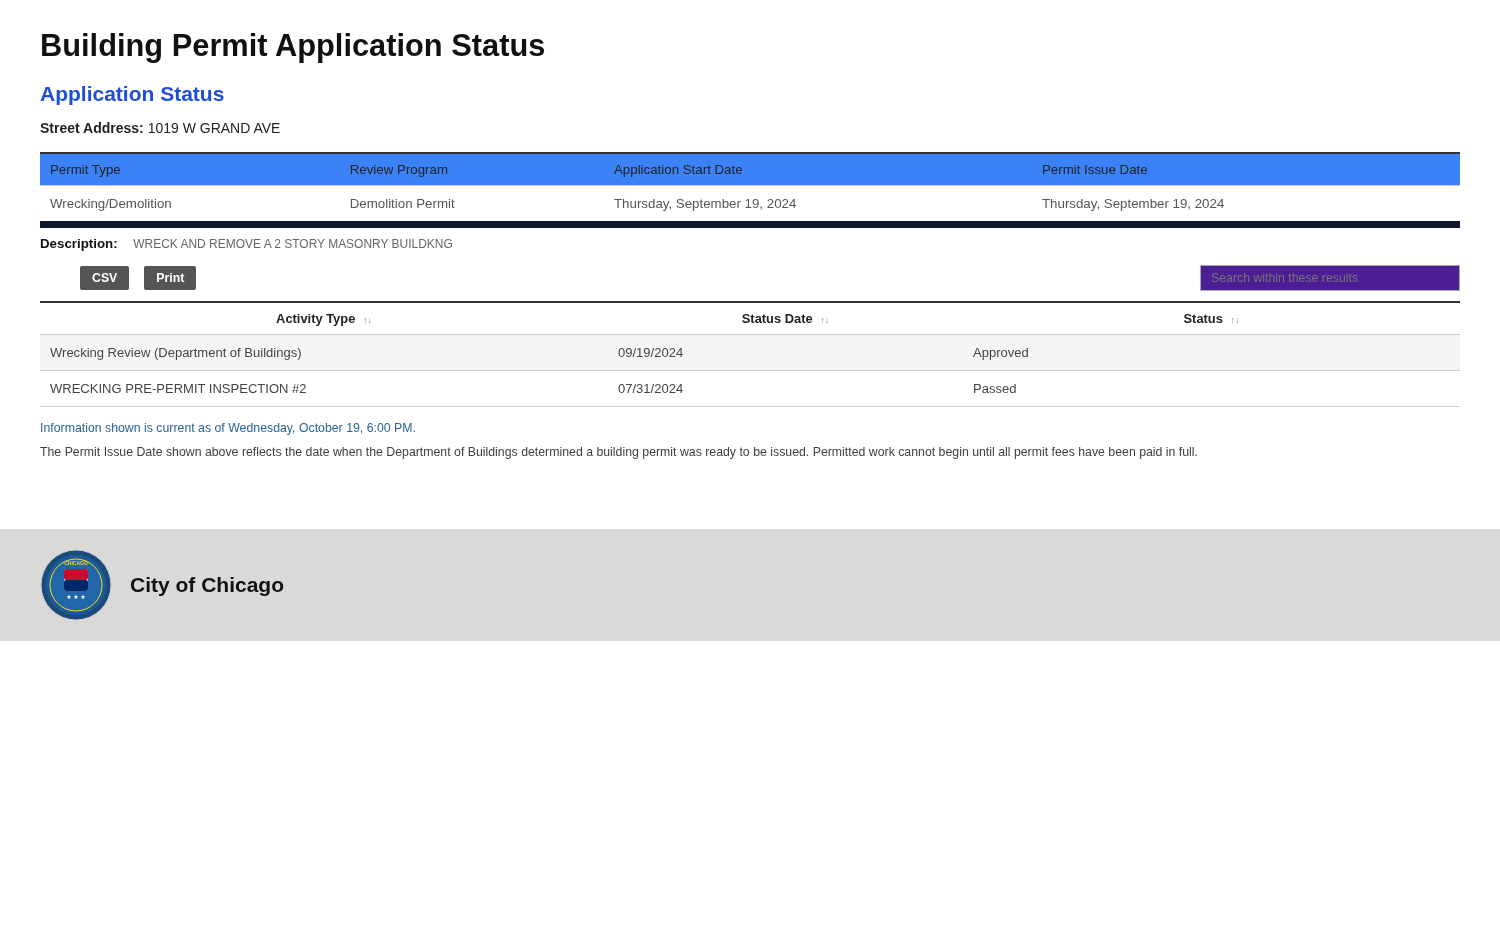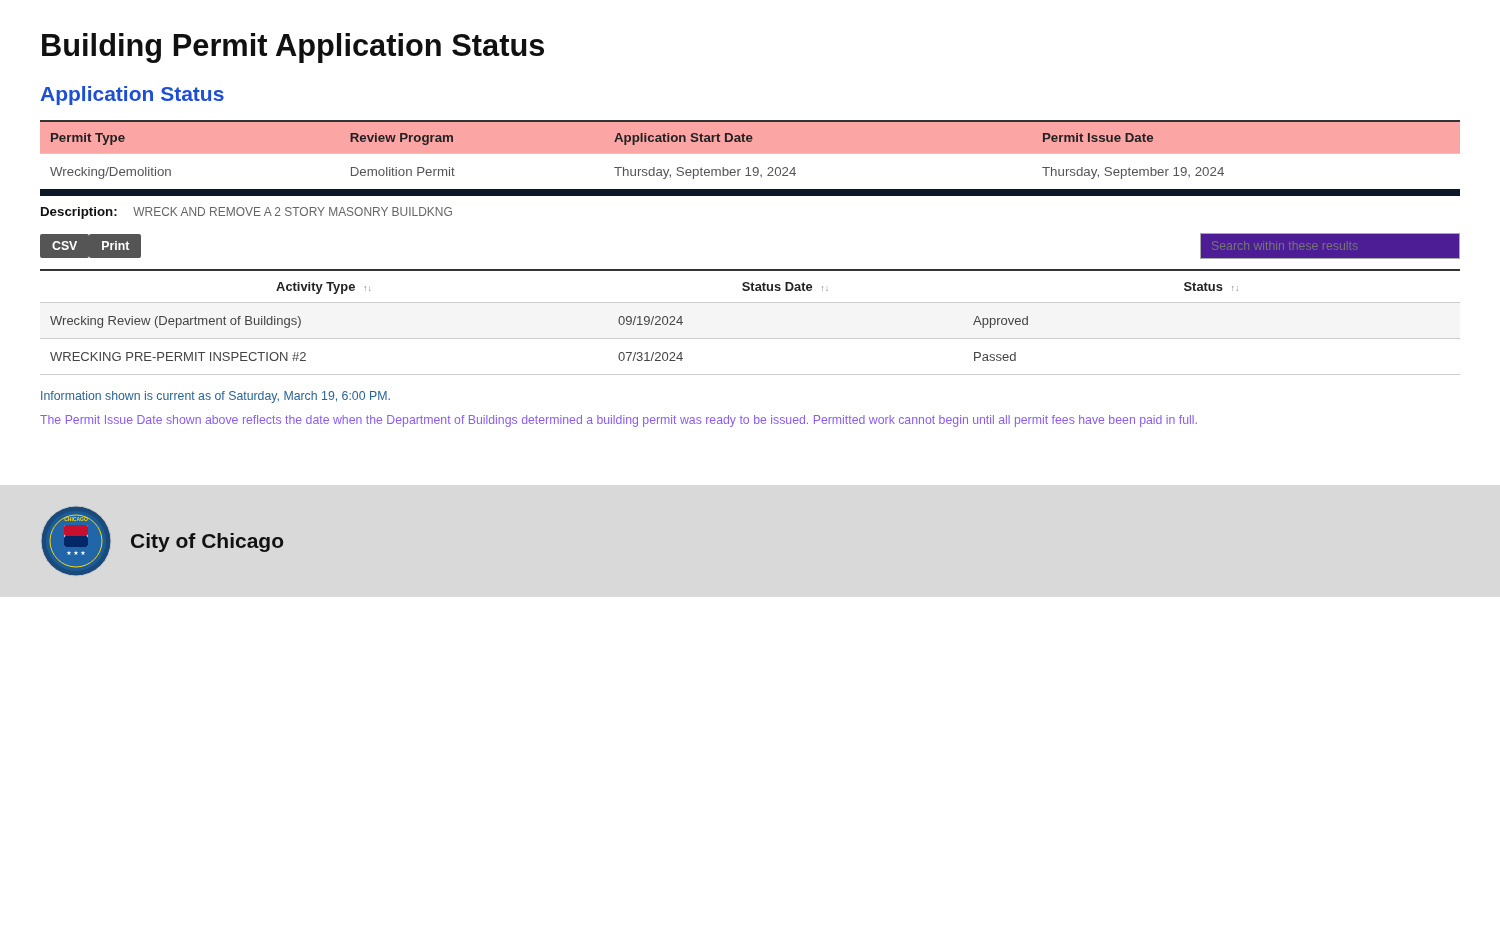--- a/index.html
+++ b/index.html
@@ -34,27 +34,27 @@
     .street-address span {
       font-weight: normal;
     }
     
     .permit-table {
       width: 100%;
       border-collapse: collapse;
       margin-bottom: 0;
     }
     .permit-table th {
-      font-weight: bold;
+      font-weight: normal;
       font-size: 0.95em;
       text-align: left;
       padding: 8px 10px;
       border-top: 2px solid #333;
       border-bottom: 1px solid #ccc;
-      background: #fca5a5;
+      background: #3b82f6;
     }
     .permit-table td {
       padding: 10px 10px;
       border-bottom: 7px solid #0f172a;
       color: #555;
       font-size: 0.95em;
     }
     .description-row {
       padding: 8px 0 14px 0;
       font-size: 0.95em;
@@ -75,21 +75,22 @@
     }
     
     .toolbar {
       display: flex;
       align-items: center;
       justify-content: space-between;
       margin-bottom: 10px;
     }
     .toolbar-left {
       display: flex;
-      gap: 0;
+      gap: 15px;
+      margin-left: 40px;
     }
     .btn-toolbar {
       background: #555;
       color: #fff;
       border: none;
       padding: 5px 12px;
       font-size: 0.88em;
       cursor: pointer;
       font-weight: bold;
       border-radius: 2px;
@@ -137,32 +138,32 @@
       background: #fff;
     }
     .info-text {
       color: #2a6496;
       font-size: 0.88em;
       margin-top: 14px;
       margin-bottom: 8px;
     }
     .disclaimer-text {
       font-size: 0.88em;
-      color: #8b5cf6;
+      color: #404040;
       margin-bottom: 20px;
       line-height: 1.5;
     }
     
     .footer {
       background: #d9d9d9;
       padding: 20px 40px;
       display: flex;
       align-items: center;
       gap: 18px;
-      margin-top: 16px;
+      margin-top: 28px;
     }
     .footer-logo {
       width: 72px;
       height: 72px;
       border-radius: 50%;
       overflow: hidden;
       flex-shrink: 0;
     }
     .footer-logo svg {
       width: 72px;
@@ -179,20 +180,24 @@
   </style>
 </head>
 <body>
 
 <div class="main-content">
 
   <h1>Building Permit Application Status</h1>
 
   <h2>Application Status</h2>
 
+  <div class="street-address">
+    <strong>Street Address:</strong>
+    <span>1019 W GRAND AVE</span>
+  </div>
 
   <table class="permit-table">
     <thead>
       <tr>
         <th>Permit Type</th>
         <th>Review Program</th>
         <th>Application Start Date</th>
         <th>Permit Issue Date</th>
       </tr>
     </thead>
@@ -244,21 +249,21 @@
           <td>Approved</td>
         </tr>
         <tr>
           <td>WRECKING PRE-PERMIT INSPECTION #2</td>
           <td>07/31/2024</td>
           <td>Passed</td>
         </tr>
       </tbody>
   </table>
 
-  <div class="info-text">Information shown is current as of Saturday, March 19, 6:00 PM.</div>
+  <div class="info-text">Information shown is current as of Wednesday, October 19, 6:00 PM.</div>
   <div class="disclaimer-text">The Permit Issue Date shown above reflects the date when the Department of Buildings determined a building permit was ready to be issued. Permitted work cannot begin until all permit fees have been paid in full.</div>
 
 </div>
 
 <div class="footer">
   <div class="footer-logo">
     
     <svg viewBox="0 0 72 72" xmlns="http://www.w3.org/2000/svg">
       <circle cx="36" cy="36" r="35" fill="#1a4a7a" stroke="#ccc" stroke-width="1"></circle>
       <circle cx="36" cy="36" r="30" fill="#1a5c9a"></circle>

